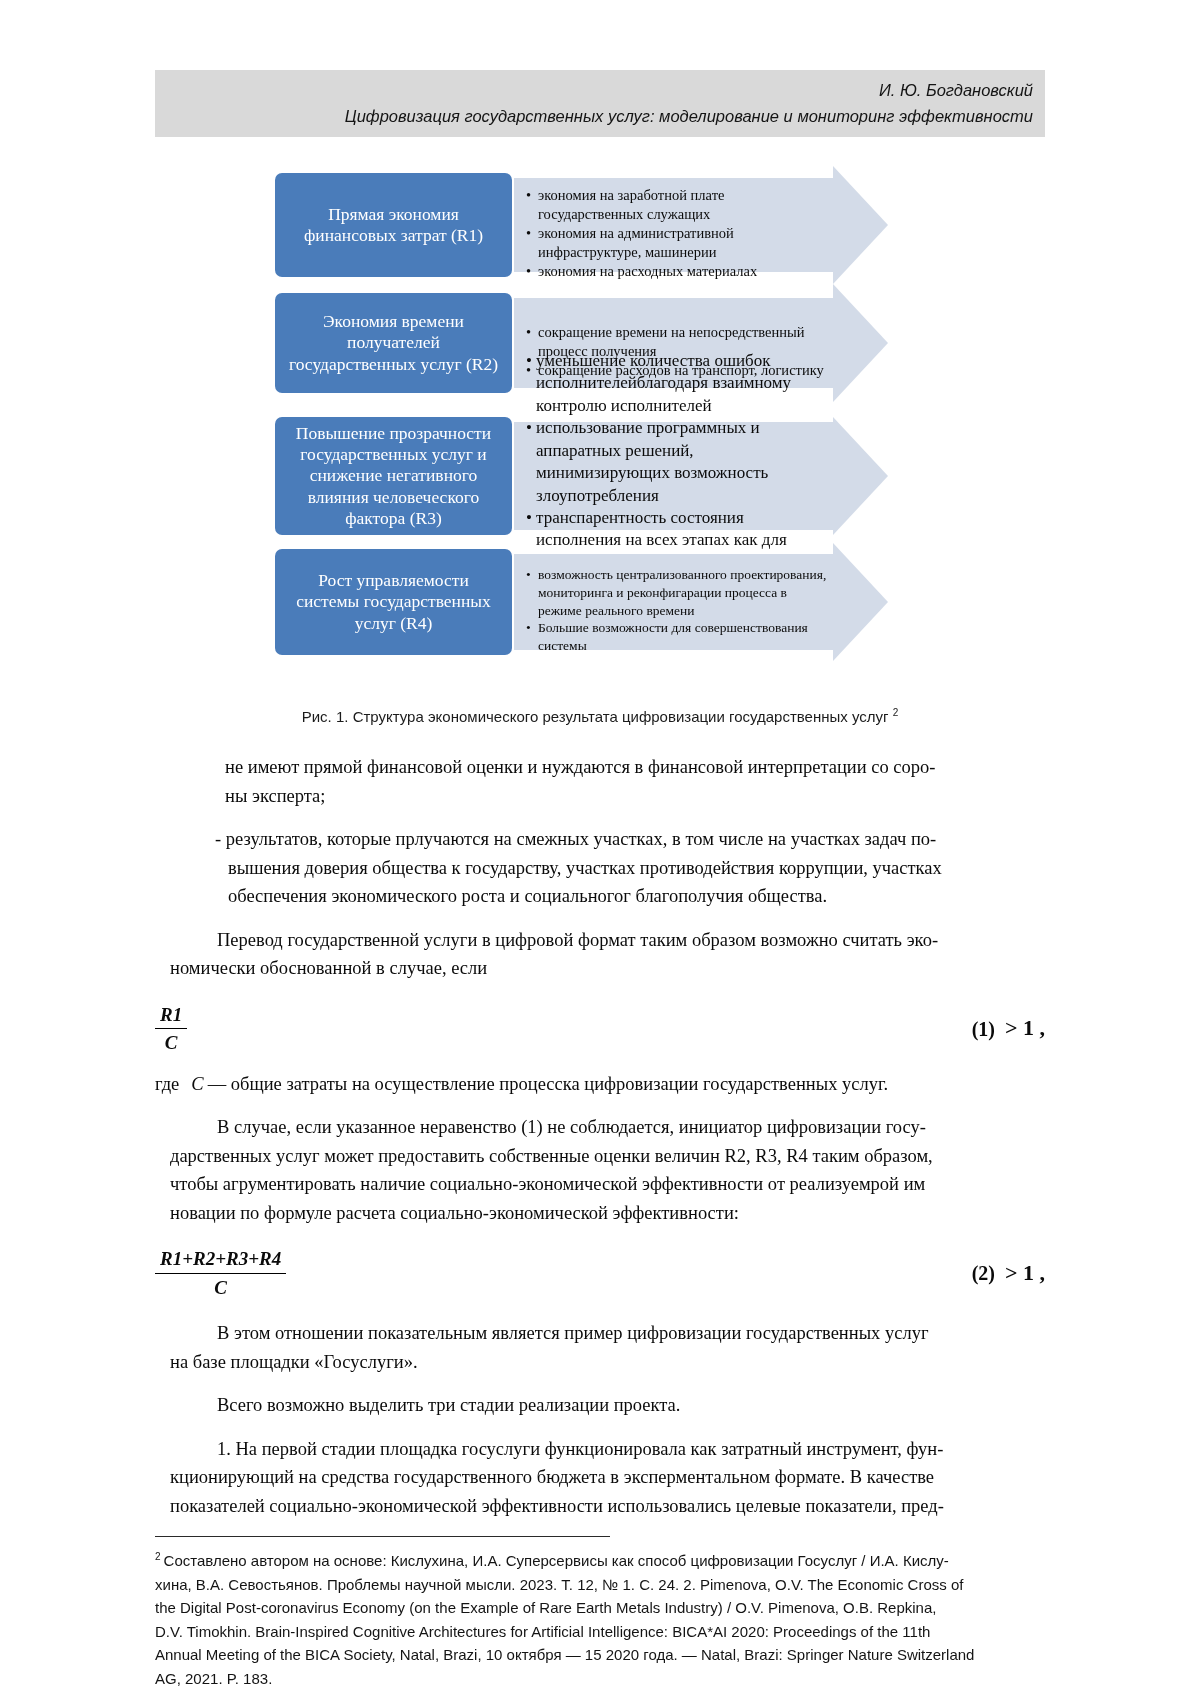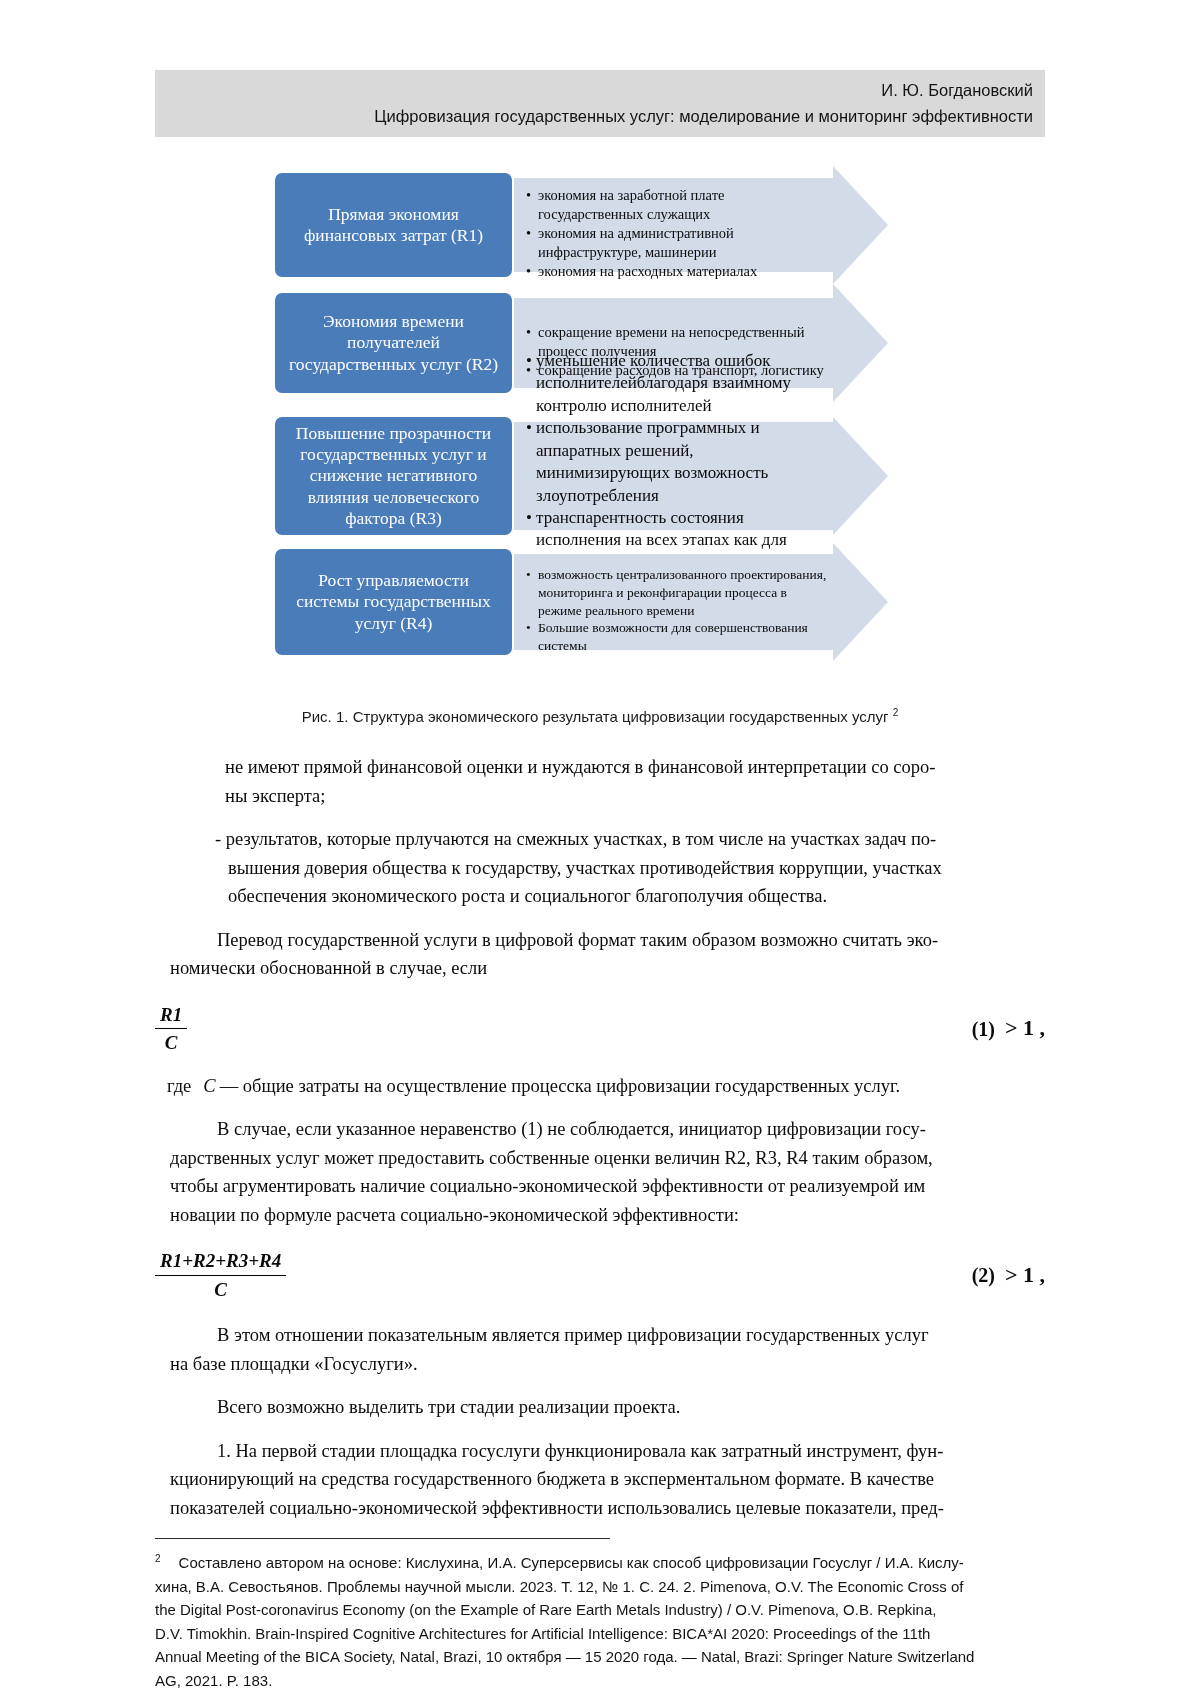--- a/index.html
+++ b/index.html
@@ -13,21 +13,21 @@
   .page { width: 890px; margin-left: 155px; padding-top: 70px; position: relative; }
 
   
   .header-bar {
     background: var(--header_bg, #d9d9d9);
     height: 67px;
     display: flex; flex-direction: column; justify-content: center;
     text-align: right;
     padding-right: 12px; box-sizing: border-box;
     font-family: "Liberation Sans", sans-serif;
-    font-size: 16.5px; line-height: 1.55; color: #141414;
+    font-size: 16.5px; line-height: 1.55; color: #141414; font-style: italic;
   }
 
   
   .figure { margin: 36px 0 0 0; }
   .figure-rows { padding-left: 120px; }
   .frow { display: flex; align-items: stretch; }
   .frow:nth-child(1) { height: 104px; margin-bottom: 16px; }
   .frow:nth-child(2) { height: 100px; margin-bottom: 24px; }
   .frow:nth-child(3) { height: 118px; margin-bottom: 14px; }
   .frow:nth-child(4) { height: 106px; }
@@ -71,39 +71,39 @@
     font-size: 15px; color: #1b1b1b;
   }
   .figure-caption sup { font-size: 10px; }
 
   
   .body-text { margin-top: 28px; font-size: 18.5px; line-height: 28.5px; }
   .para { white-space: pre-line; margin: 15px; text-align: left; }
   .para.hang   { padding-left: 55px; }
   .para.dash   { padding-left: 58px; text-indent: -13px; }
   .para.indent { text-indent: 47px; }
-  .where-line { margin: 12px; }
+  .where-line { margin: 0; }
   .var-it { font-style: italic; margin: 0 4px 0 12px; }
 
   .equation { position: relative; display: flex; justify-content: space-between; align-items: center; margin: 8px 0 10px; min-height: 62px; font-weight: bold; }
   .frac { text-align: center; font-style: italic; font-size: 19px; line-height: 1.12; }
   .frac-num { display: block; border-bottom: 1.6px solid #000; padding: 0 5px 3px; }
   .frac-den { display: block; padding-top: 3px; }
   .eq-rel { font-size: 22px; margin-left: 12px; }
   .eq-num { position: absolute; right: 50px; top: 50%; transform: translateY(-50%); font-size: 20px; }
 
   
   .footnote { margin-top: 16px; }
   .footnote-rule { width: 455px; border-top: 1.6px solid #2a2a2a; margin-bottom: 8px; }
   .footnote-text {
     font-family: "Liberation Sans", sans-serif;
     font-size: 15px; line-height: 23.5px; color: #141414;
   }
   .footnote-text sup { font-size: 10px; margin-right: 3px; }
-  .fn-lines { white-space: pre-line; margin-left: 15px; }
+  .fn-lines { white-space: pre-line; }
 
   .page-number {
     margin-top: 26px;
     text-align: right; padding-right: 40px;
     font-family: "Liberation Sans", sans-serif;
     font-size: 16px; color: #111;
   }
 </style>
 </head>
 <body>

